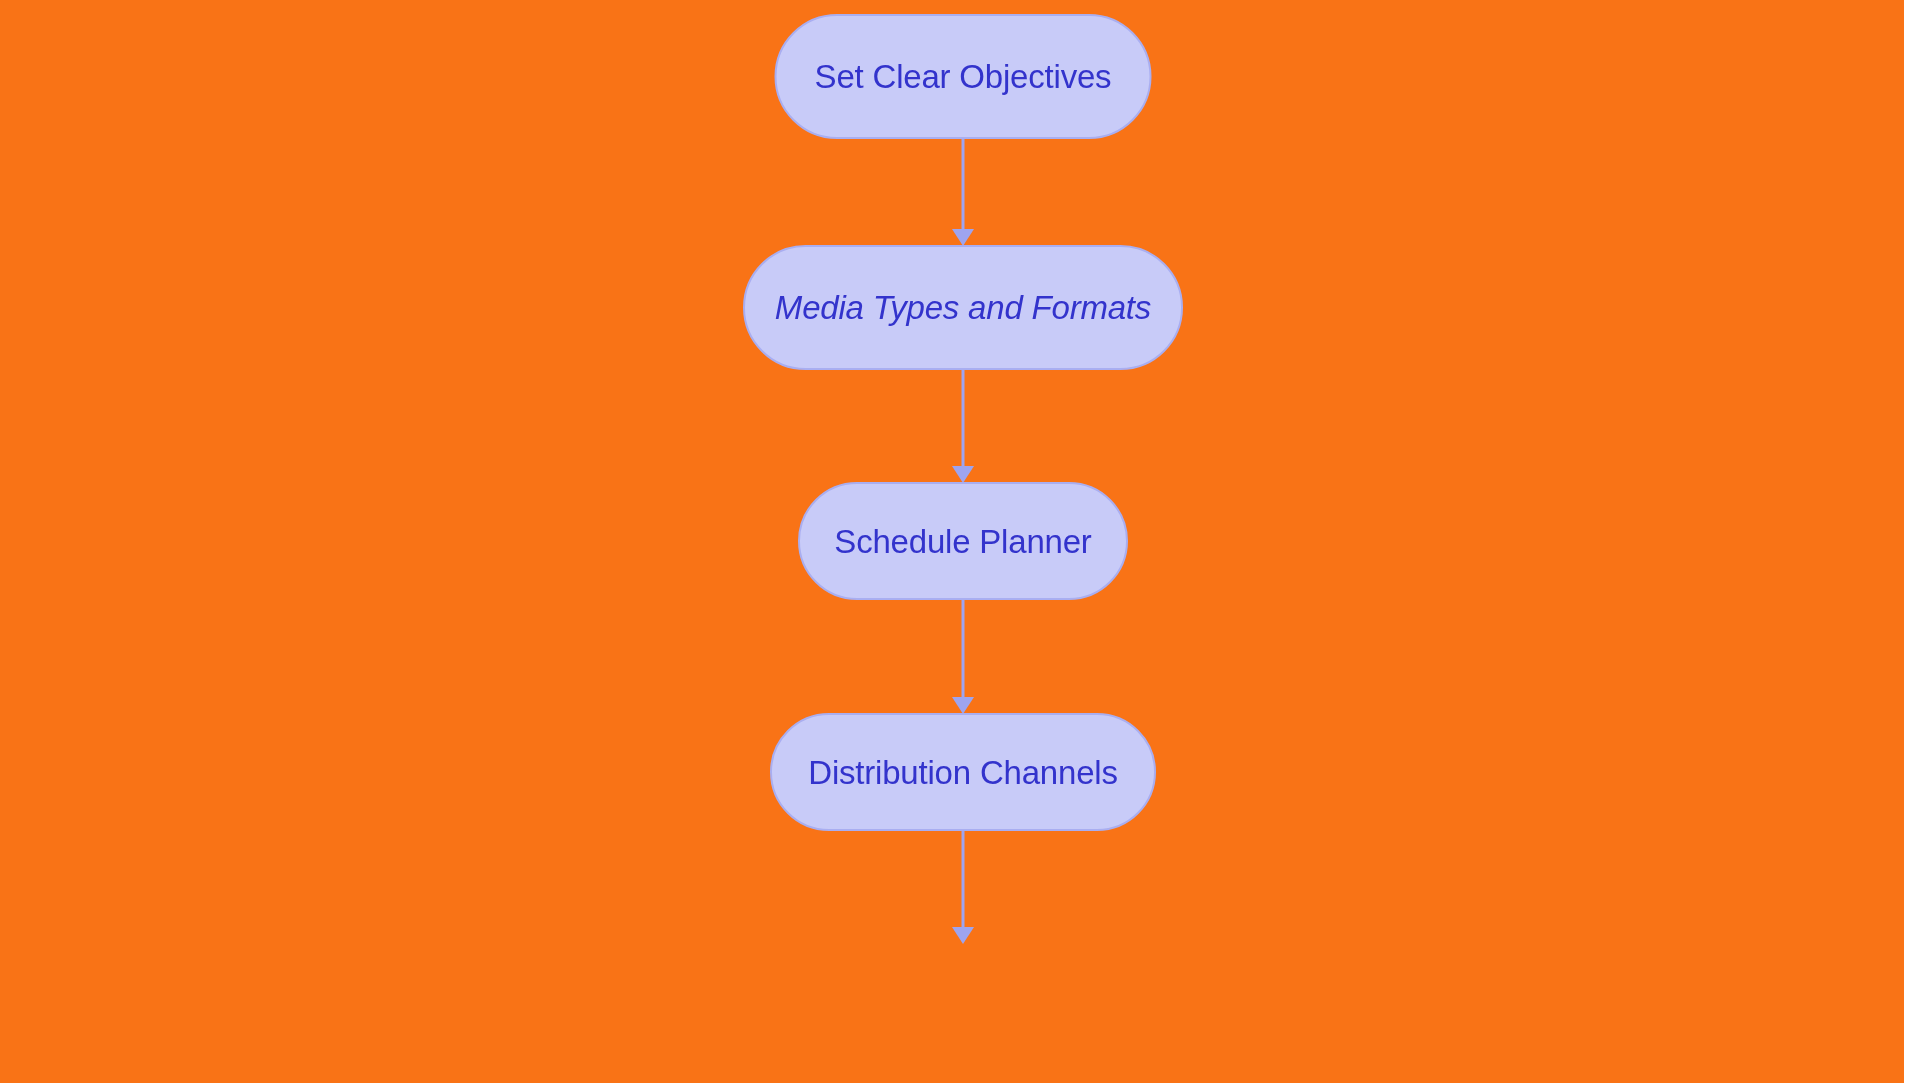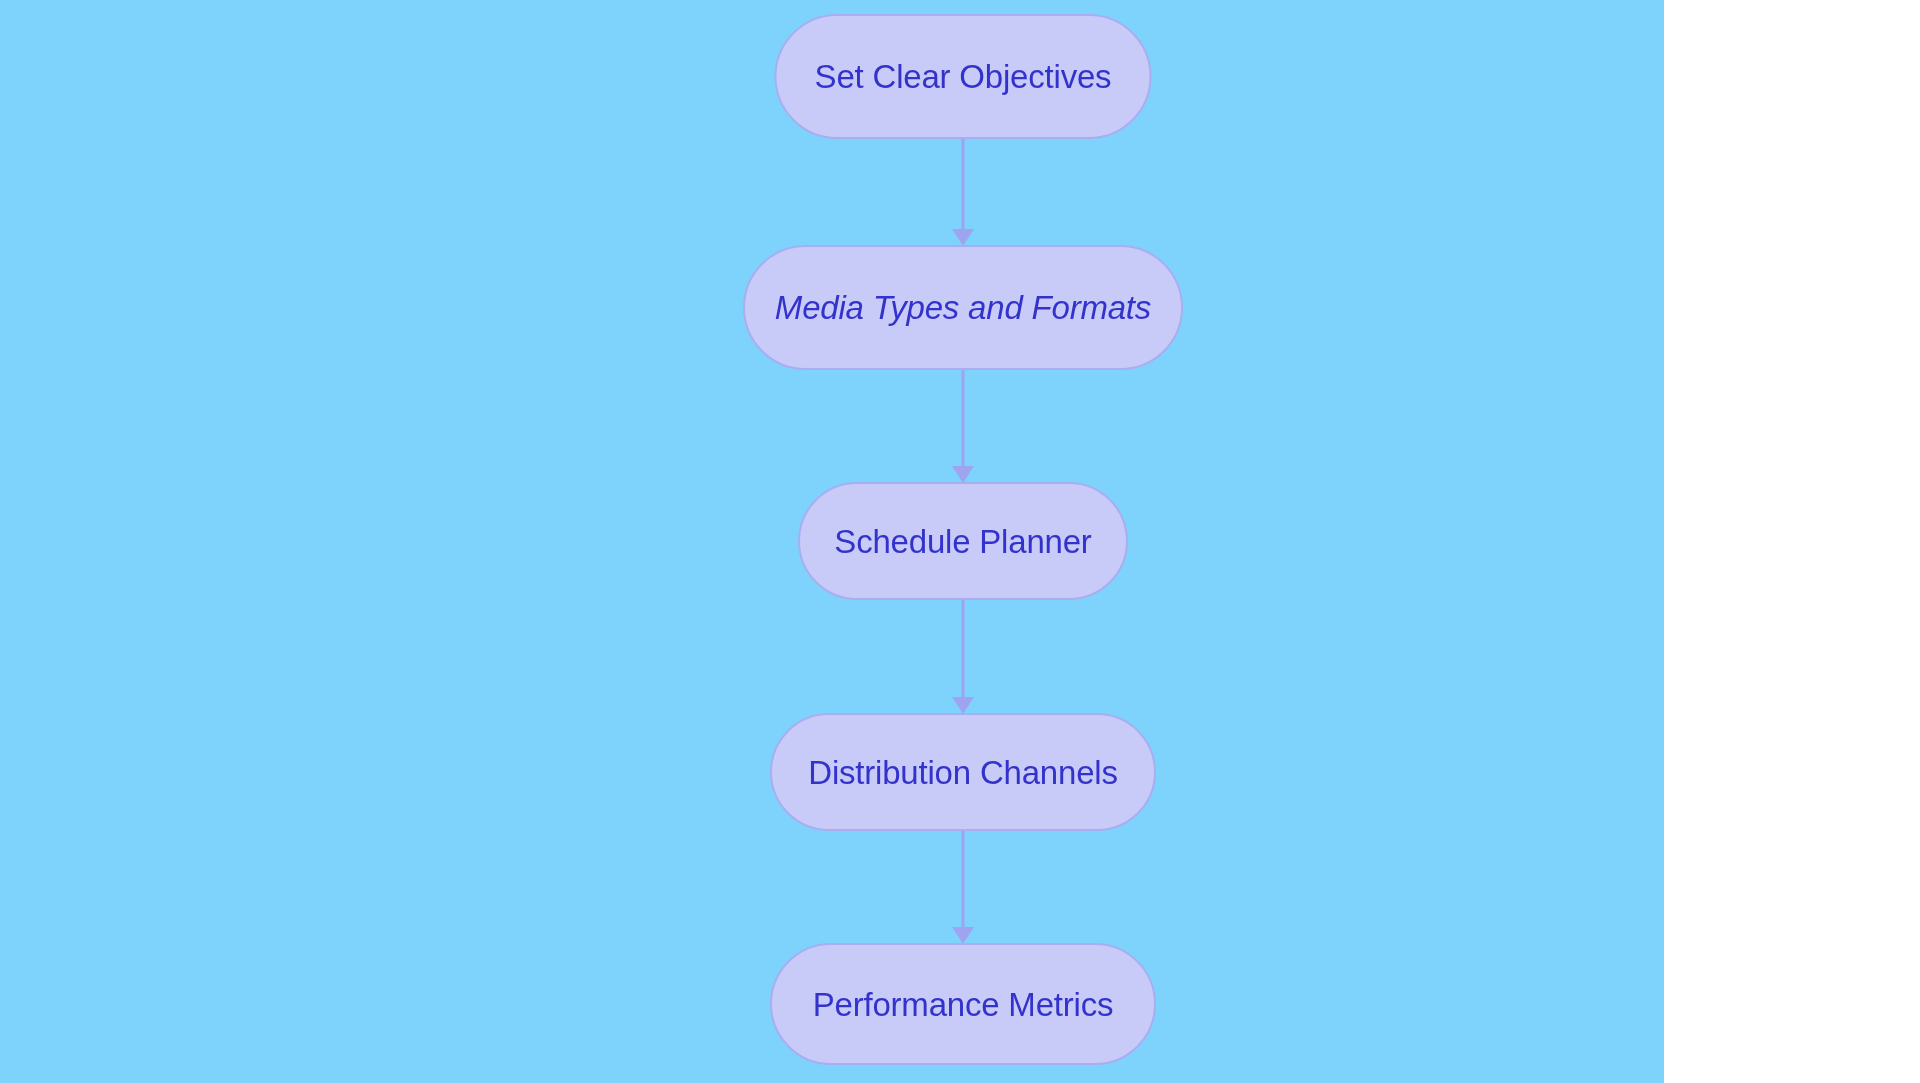--- a/index.html
+++ b/index.html
@@ -9,23 +9,23 @@
   }
   body {
     width: 1920px;
     height: 1083px;
     font-family: "Liberation Sans", sans-serif;
     overflow: hidden;
   }
 
   #flowchart-canvas {
     position: relative;
-    width: 1664px;
+    width: 1904px;
     height: 1083px;
-    background: #7dd3fc;
+    background: #f97316;
   }
 
   .flow-node {
     position: absolute;
     display: flex;
     align-items: center;
     justify-content: center;
     box-sizing: border-box;
     background: #c8cbf8;
     border: 2px solid #a9aef1;
@@ -97,17 +97,14 @@
   </div>
 
   <div class="flow-node" style="top:713px; width:386px; height:118px;">
     <span class="flow-node-label">Distribution Channels</span>
   </div>
 
   <div class="flow-node" style="top:482px; width:330px; height:118px;">
     <span class="flow-node-label">Schedule Planner</span>
   </div>
 
-  <div class="flow-node" style="top:943px; width:386px; height:122px;">
-    <span class="flow-node-label">Performance Metrics</span>
-  </div>
 
 </div>
 
 </body></html>

